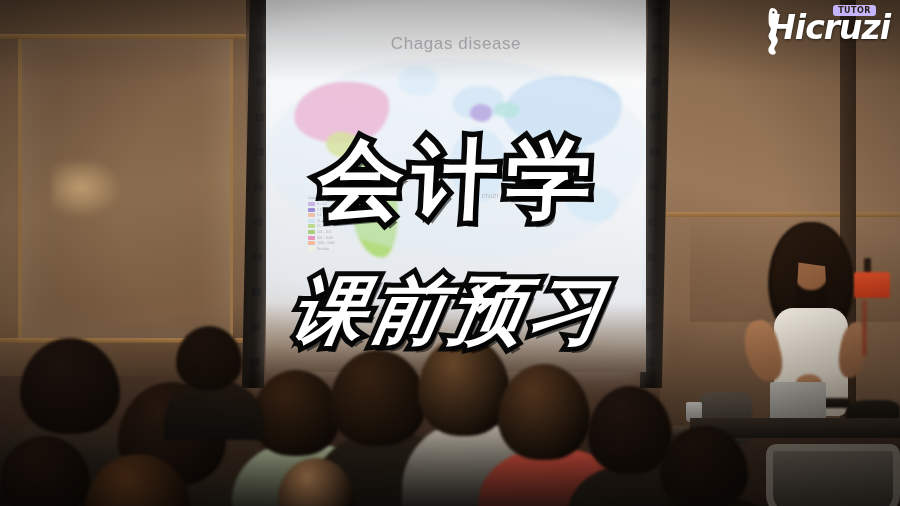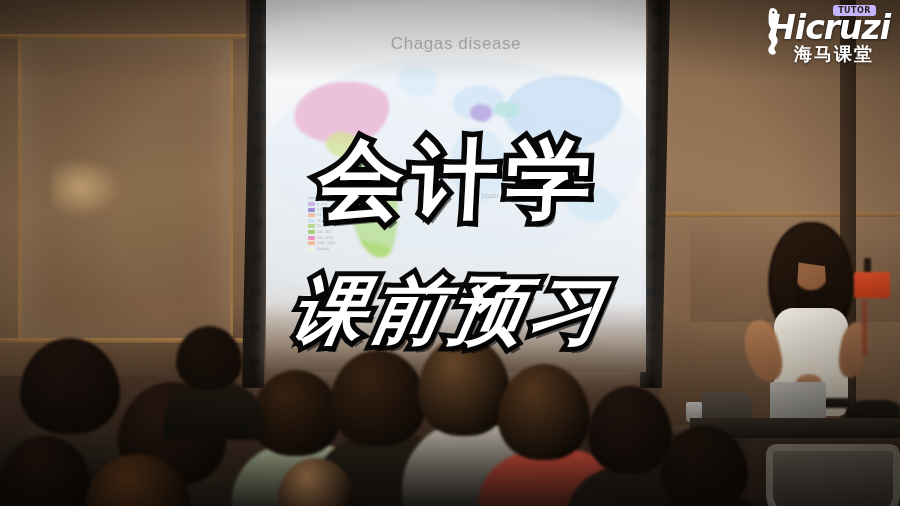--- a/index.html
+++ b/index.html
@@ -363,16 +363,15 @@
 
   <div class="logo">
     <div class="logo-main">
       <span>Hi</span><span>cruzi</span>
     </div>
     <svg class="seahorse" viewBox="0 0 24 50">
       <path d="M12 2c4 0 6 3 5.5 6.5-.4 2.8-2.6 3.6-2.6 6 0 2.2 2.4 3 2.4 6.2 0 3-2.6 4.2-2.6 6.6 0 2.6 3 3.4 3 6.8 0 4-3.4 6.4-3.4 8.6 0 1.8 1.6 2.2 1.6 3.6 0 1.6-1.6 2.4-3.2 2.4-2.6 0-4.4-2-4.4-4.6 0-3.4 3-5 3-7.6 0-2.4-2.8-3-2.8-6.4 0-3.2 2.6-4.2 2.6-6.6 0-2.2-2.4-3.2-2.4-6.2C8.3 6.6 9.2 2 12 2z" fill="#fff"></path>
       <circle cx="13.4" cy="6.4" r="1.1" fill="#3a2a1d"></circle>
     </svg>
     <div class="tutor">TUTOR</div>
-    <div class="logo-cn">海马课堂</div>
   </div>
 
 </div>
 
 </body></html>

